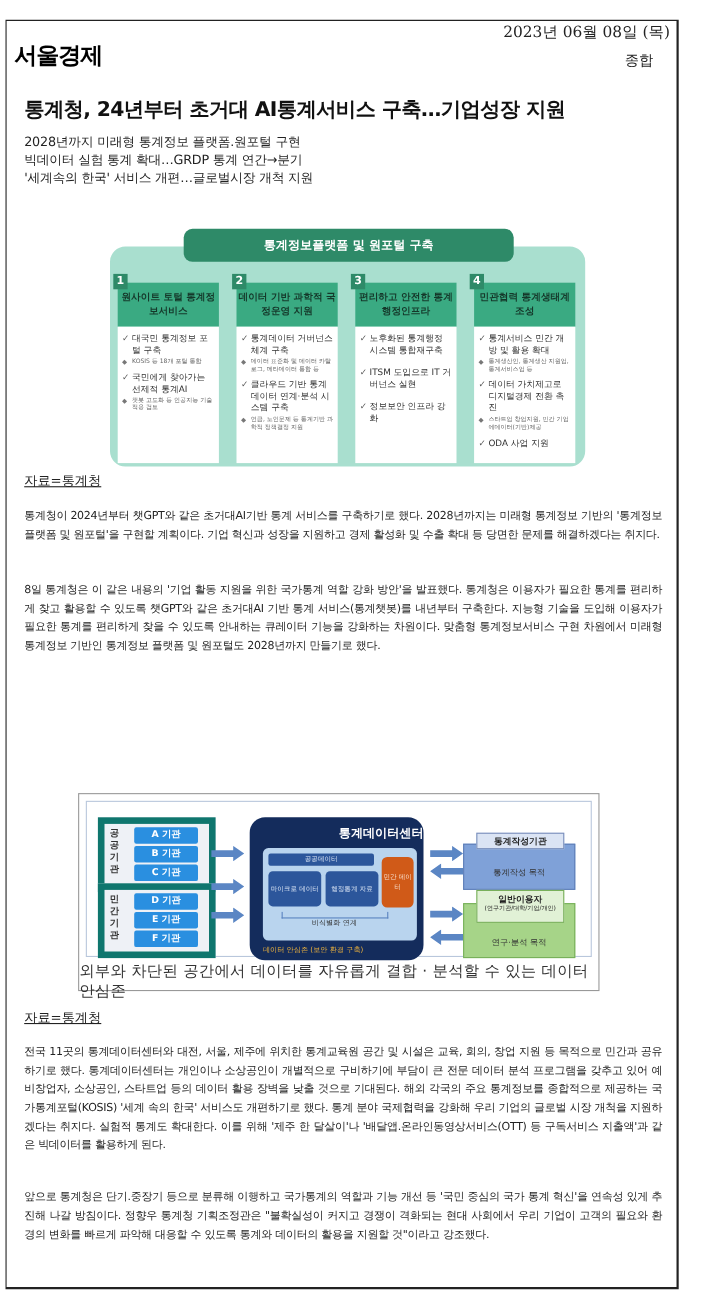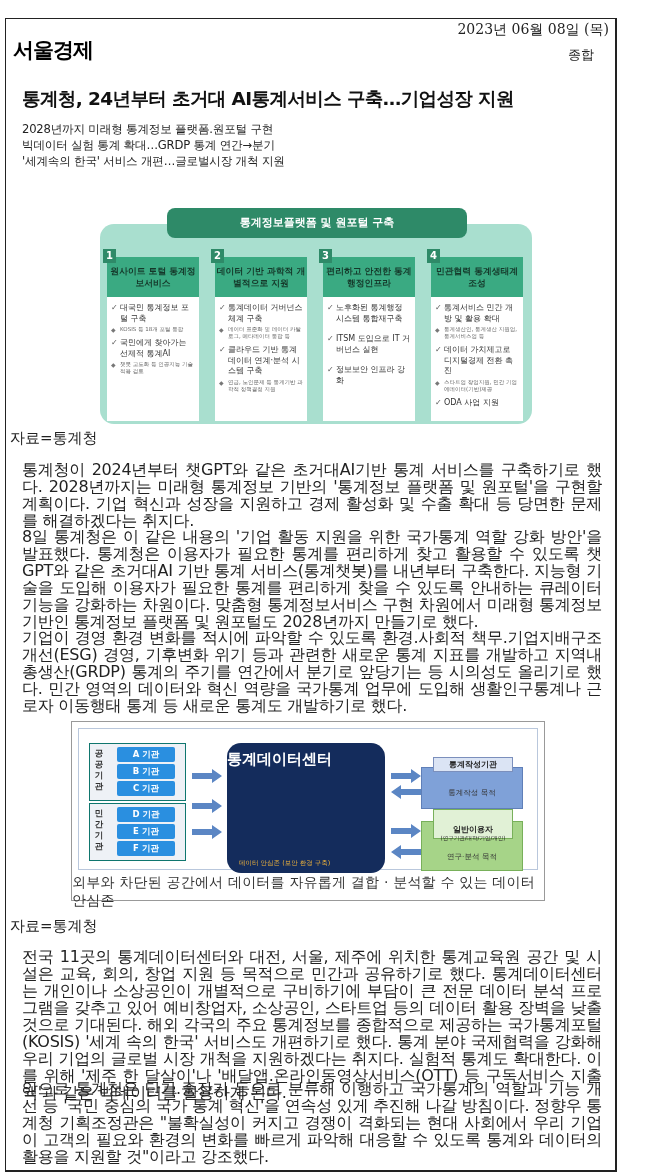--- a/index.html
+++ b/index.html
@@ -8,22 +8,22 @@
   .page { position: absolute; left: 5px; top: 18px; width: 609px; height: 1151px;
           border: 1.5px solid #222; border-right-width: 2px; border-bottom-width: 2px; background: #fff; }
   .date { position: absolute; right: 6px; top: 2px; font-family: "DejaVu Serif", "Liberation Serif", serif;
           font-size: 14px; color: #222; }
   .section { position: absolute; right: 21px; top: 27px; font-family: "DejaVu Serif", "Liberation Serif", serif;
              font-size: 13px; color: #222; }
   .paper { position: absolute; left: 7px; top: 17px; font-size: 21px; font-weight: bold; letter-spacing: -1px; color: #000000; }
   .headline { position: absolute; left: 16px; top: 67px; font-size: 18.5px; font-weight: bold; letter-spacing: -0.6px; color: #111; white-space: nowrap; }
   .subheads { position: absolute; left: 16px; top: 102px; font-size: 11.6px; line-height: 16px; color: #222; letter-spacing: -0.2px; }
   .subheads div { white-space: nowrap; }
-  .caption { position: absolute; left: 4px; font-size: 15px; color: #222; }
-  .para { position: absolute; left: 16px; width: 580px; font-size: 16px; line-height: 17px; color: #222;
+  .caption { position: absolute; left: 16px; font-size: 12px; color: #222; text-decoration: underline; }
+  .para { position: absolute; left: 16px; width: 580px; font-size: 10px; line-height: 17px; color: #222;
           letter-spacing: -0.25px; text-align: justify; }
 
   
   .info1 { position: absolute; left: 89px; top: 185px; width: 450px; height: 222px; }
   .info1 .bg { position: absolute; left: 5px; top: 20px; width: 432px; height: 200px; background: #a9dfcf;
                border-radius: 14px; }
   .info1 .banner { position: absolute; left: 72px; top: 4px; width: 300px; height: 30px; background: #2e8a68;
                    border-radius: 8px; color: #fff; font-size: 11px; font-weight: bold; text-align: center; line-height: 30px; }
   .col { position: absolute; top: 45px; width: 100px; height: 172px; }
   .col .num { position: absolute; left: 0; top: 0; width: 13px; height: 14px; background: #2e8a68; color: #fff;
@@ -34,28 +34,28 @@
   .col .body { position: absolute; left: 4px; top: 48px; width: 92px; height: 124px; background: #fff; padding: 6px 4px;
                box-sizing: border-box; }
   .item { font-size: 8px; color: #333; line-height: 10.5px; margin-bottom: 4px; display: flex; }
   .item .chk { width: 9px; flex: none; color: #555; }
   .sub { font-size: 5.5px; color: #666; line-height: 7px; margin: -2px 0 5px 0; display: flex; }
   .sub .dia { width: 9px; flex: none; color: #777; font-size: 6px; }
 
   
   .info2 { position: absolute; left: 70px; top: 720px; width: 472px; height: 178px; border: 1px solid #999; background: #fff; }
   .info2 .inner { position: absolute; left: 6px; top: 6px; width: 458px; height: 140px; border: 1px solid #b9c7dc; background: #fff; }
-  .grp { position: absolute; left: 10px; width: 95px; background: #eef1f6; border: 1px solid #0f766e; }
+  .grp { position: absolute; left: 10px; width: 95px; background: #eef1f6; border: 6px solid #0f766e; }
   .grp .gl { position: absolute; left: 2px; top: 4px; width: 14px; font-size: 8.5px; font-weight: bold; color: #333;
              line-height: 11px; text-align: center; word-break: break-all; }
   .agency { position: absolute; left: 27px; width: 58px; height: 15px; background: #2a8fe0; color: #fff; font-size: 8.5px;
             font-weight: bold; text-align: center; line-height: 15px; border-radius: 2px; }
   .arrow-r { position: absolute; width: 30px; height: 14px; }
   .center-box { position: absolute; left: 148px; top: 14px; width: 158px; height: 130px; background: #142c5c; border-radius: 14px; }
-  .center-title { position: absolute; left: 0; top: 7px; width: 100%; text-align: left; color: #fff; font-size: 15px; font-weight: bold; }
+  .center-title { position: absolute; left: 0; top: 7px; width: 100%; text-align: right; color: #fff; font-size: 11px; font-weight: bold; }
   .center-in { position: absolute; left: 12px; top: 28px; width: 140px; height: 84px; background: #b9d4ee; border-radius: 5px; }
   .pub { position: absolute; left: 5px; top: 5px; width: 96px; height: 11px; background: #2c569b; color: #d9e4f4;
          font-size: 6px; text-align: center; line-height: 11px; border-radius: 2px; }
   .mini { position: absolute; top: 21px; width: 48px; height: 32px; background: #2c569b; color: #d9e4f4; font-size: 6px;
           text-align: center; line-height: 9px; border-radius: 4px; display: flex; align-items: center; justify-content: center; }
   .civ { position: absolute; left: 108px; top: 8px; width: 29px; height: 46px; background: #d05a18; color: #f6dcc9; font-size: 6px;
          text-align: center; line-height: 9px; border-radius: 5px; display: flex; align-items: center; justify-content: center; }
   .link { position: absolute; left: 10px; top: 64px; width: 110px; text-align: center; font-size: 6.5px; color: #333; }
   .link-line { position: absolute; left: 17px; top: 58px; width: 95px; height: 5px; border: 1px solid #5a83c0; border-top: none; }
   .safe { position: absolute; left: 12px; top: 116px; width: 100%; color: #f0b43c; font-size: 6.5px; font-weight: normal; }
@@ -104,21 +104,21 @@
             <span>국민에게 찾아가는 선제적 통계AI</span>
           </div>
         <div class="sub">
             <span class="dia">◆</span>
             <span>챗봇 고도화 등 인공지능 기술 적용 검토</span>
           </div>
       </div>
     </div>
 
     <div class="col" style="left:116px;">
-      <div class="hdr">데이터 기반 과학적 개별적으로 지원</div>
+      <div class="hdr">데이터 기반 과학적 국정운영 지원</div>
       <div class="num">2</div>
       <div class="body">
         <div class="item">
             <span class="chk">✓</span>
             <span>통계데이터 거버넌스체계 구축</span>
           </div>
         <div class="sub">
             <span class="dia">◆</span>
             <span>데이터 표준화 및 데이터 카탈로그, 메타데이터 통합 등</span>
           </div>
@@ -177,21 +177,20 @@
             <span>ODA 사업 지원</span>
           </div>
       </div>
     </div>
   </div>
 
   <div class="caption" style="top:410px;">자료=통계청</div>
 
   <div class="para" style="top:442px;">통계청이 2024년부터 챗GPT와 같은 초거대AI기반 통계 서비스를 구축하기로 했다. 2028년까지는 미래형 통계정보 기반의 '통계정보 플랫폼 및 원포털'을 구현할 계획이다. 기업 혁신과 성장을 지원하고 경제 활성화 및 수출 확대 등 당면한 문제를 해결하겠다는 취지다.</div>
   <div class="para" style="top:509px;">8일 통계청은 이 같은 내용의 '기업 활동 지원을 위한 국가통계 역할 강화 방안'을 발표했다. 통계청은 이용자가 필요한 통계를 편리하게 찾고 활용할 수 있도록 챗GPT와 같은 초거대AI 기반 통계 서비스(통계챗봇)를 내년부터 구축한다. 지능형 기술을 도입해 이용자가 필요한 통계를 편리하게 찾을 수 있도록 안내하는 큐레이터 기능을 강화하는 차원이다. 맞춤형 통계정보서비스 구현 차원에서 미래형 통계정보 기반인 통계정보 플랫폼 및 원포털도 2028년까지 만들기로 했다.</div>
-  <div class="para" style="top:610px;">기업이 경영 환경 변화를 적시에 파악할 수 있도록 환경.사회적 책무.기업지배구조 개선(ESG) 경영, 기후변화 위기 등과 관련한 새로운 통계 지표를 개발하고 지역내총생산(GRDP) 통계의 주기를 연간에서 분기로 앞당기는 등 시의성도 올리기로 했다. 민간 영역의 데이터와 혁신 역량을 국가통계 업무에 도입해 생활인구통계나 근로자 이동행태 통계 등 새로운 통계도 개발하기로 했다.</div>
 
   <div class="info2" style="left:65px; top:702px;">
     <div class="inner">
 
       <div class="grp" style="top:14px; height:56px;">
         <div class="gl">공공기관</div>
         <div class="agency" style="top:3px;">A 기관</div>
         <div class="agency" style="top:20px;">B 기관</div>
         <div class="agency" style="top:37px;">C 기관</div>
       </div>
@@ -207,20 +206,28 @@
         </svg>
       <svg class="arrow-r" style="left:113px; top:70px;" viewBox="0 0 30 14">
           <path d="M0 4 H20 V0 L30 7 L20 14 V10 H0 Z" fill="#5b86c4"></path>
         </svg>
       <svg class="arrow-r" style="left:113px; top:96px;" viewBox="0 0 30 14">
           <path d="M0 4 H20 V0 L30 7 L20 14 V10 H0 Z" fill="#5b86c4"></path>
         </svg>
 
       <div class="center-box">
         <div class="center-title">통계데이터센터</div>
+        <div class="center-in">
+          <div class="pub">공공데이터</div>
+          <div class="mini" style="left:5px;">마이크로 데이터</div>
+          <div class="mini" style="left:57px;">행정통계 자료</div>
+          <div class="civ">민간 데이터</div>
+          <div class="link-line"></div>
+          <div class="link">비식별화 연계</div>
+        </div>
         <div class="safe">데이터 안심존 (보안 환경 구축)</div>
       </div>
 
       <svg class="arrow-r" style="left:312px; top:40px;" viewBox="0 0 30 14">
           <path d="M0 4 H20 V0 L30 7 L20 14 V10 H0 Z" fill="#5b86c4"></path>
         </svg>
       <svg class="arrow-r" style="left:312px; top:56px; transform:scaleX(-1);" viewBox="0 0 30 14">
           <path d="M0 4 H20 V0 L30 7 L20 14 V10 H0 Z" fill="#5b86c4"></path>
         </svg>
       <svg class="arrow-r" style="left:312px; top:95px;" viewBox="0 0 30 14">
@@ -231,21 +238,21 @@
         </svg>
 
       <div class="right-box" style="top:28px; height:50px;">
         <div class="rb-body" style="top:10px; height:40px; background:#7fa1d8; border:1px solid #5f7fb8; line-height:50px;">통계작성 목적</div>
         <div class="rb-head" style="height:13px; line-height:13px;">통계작성기관</div>
       </div>
 
       <div class="right-box" style="top:80px; height:62px;">
         <div class="rb-body" style="top:12px; height:48px; background:#a6d488; border:1px solid #78b05a; line-height:70px;">연구·분석 목적</div>
         <div class="rb-head" style="height:28px; background:#e1f1d6; border-color:#78b05a;">
-          <div style="font-size:8px; line-height:11px; padding-top:14px;text-align:center;">일반이용자</div>
+          <div style="font-size:8px; line-height:11px; padding-top:2px;text-align:center;">일반이용자</div>
           <div style="font-size:5.5px; line-height:7px; font-weight:normal;">(연구기관/대학/기업/개인)</div>
         </div>
       </div>
     </div>
     <div class="cap">외부와 차단된 공간에서 데이터를 자유롭게 결합 · 분석할 수 있는 데이터 안심존</div>
   </div>
 
   <div class="caption" style="top:898px;">자료=통계청</div>
 
   <div class="para" style="top:929px;">전국 11곳의 통계데이터센터와 대전, 서울, 제주에 위치한 통계교육원 공간 및 시설은 교육, 회의, 창업 지원 등 목적으로 민간과 공유하기로 했다. 통계데이터센터는 개인이나 소상공인이 개별적으로 구비하기에 부담이 큰 전문 데이터 분석 프로그램을 갖추고 있어 예비창업자, 소상공인, 스타트업 등의 데이터 활용 장벽을 낮출 것으로 기대된다. 해외 각국의 주요 통계정보를 종합적으로 제공하는 국가통계포털(KOSIS) '세계 속의 한국' 서비스도 개편하기로 했다. 통계 분야 국제협력을 강화해 우리 기업의 글로벌 시장 개척을 지원하겠다는 취지다. 실험적 통계도 확대한다. 이를 위해 '제주 한 달살이'나 '배달앱.온라인동영상서비스(OTT) 등 구독서비스 지출액'과 같은 빅데이터를 활용하게 된다.</div>

